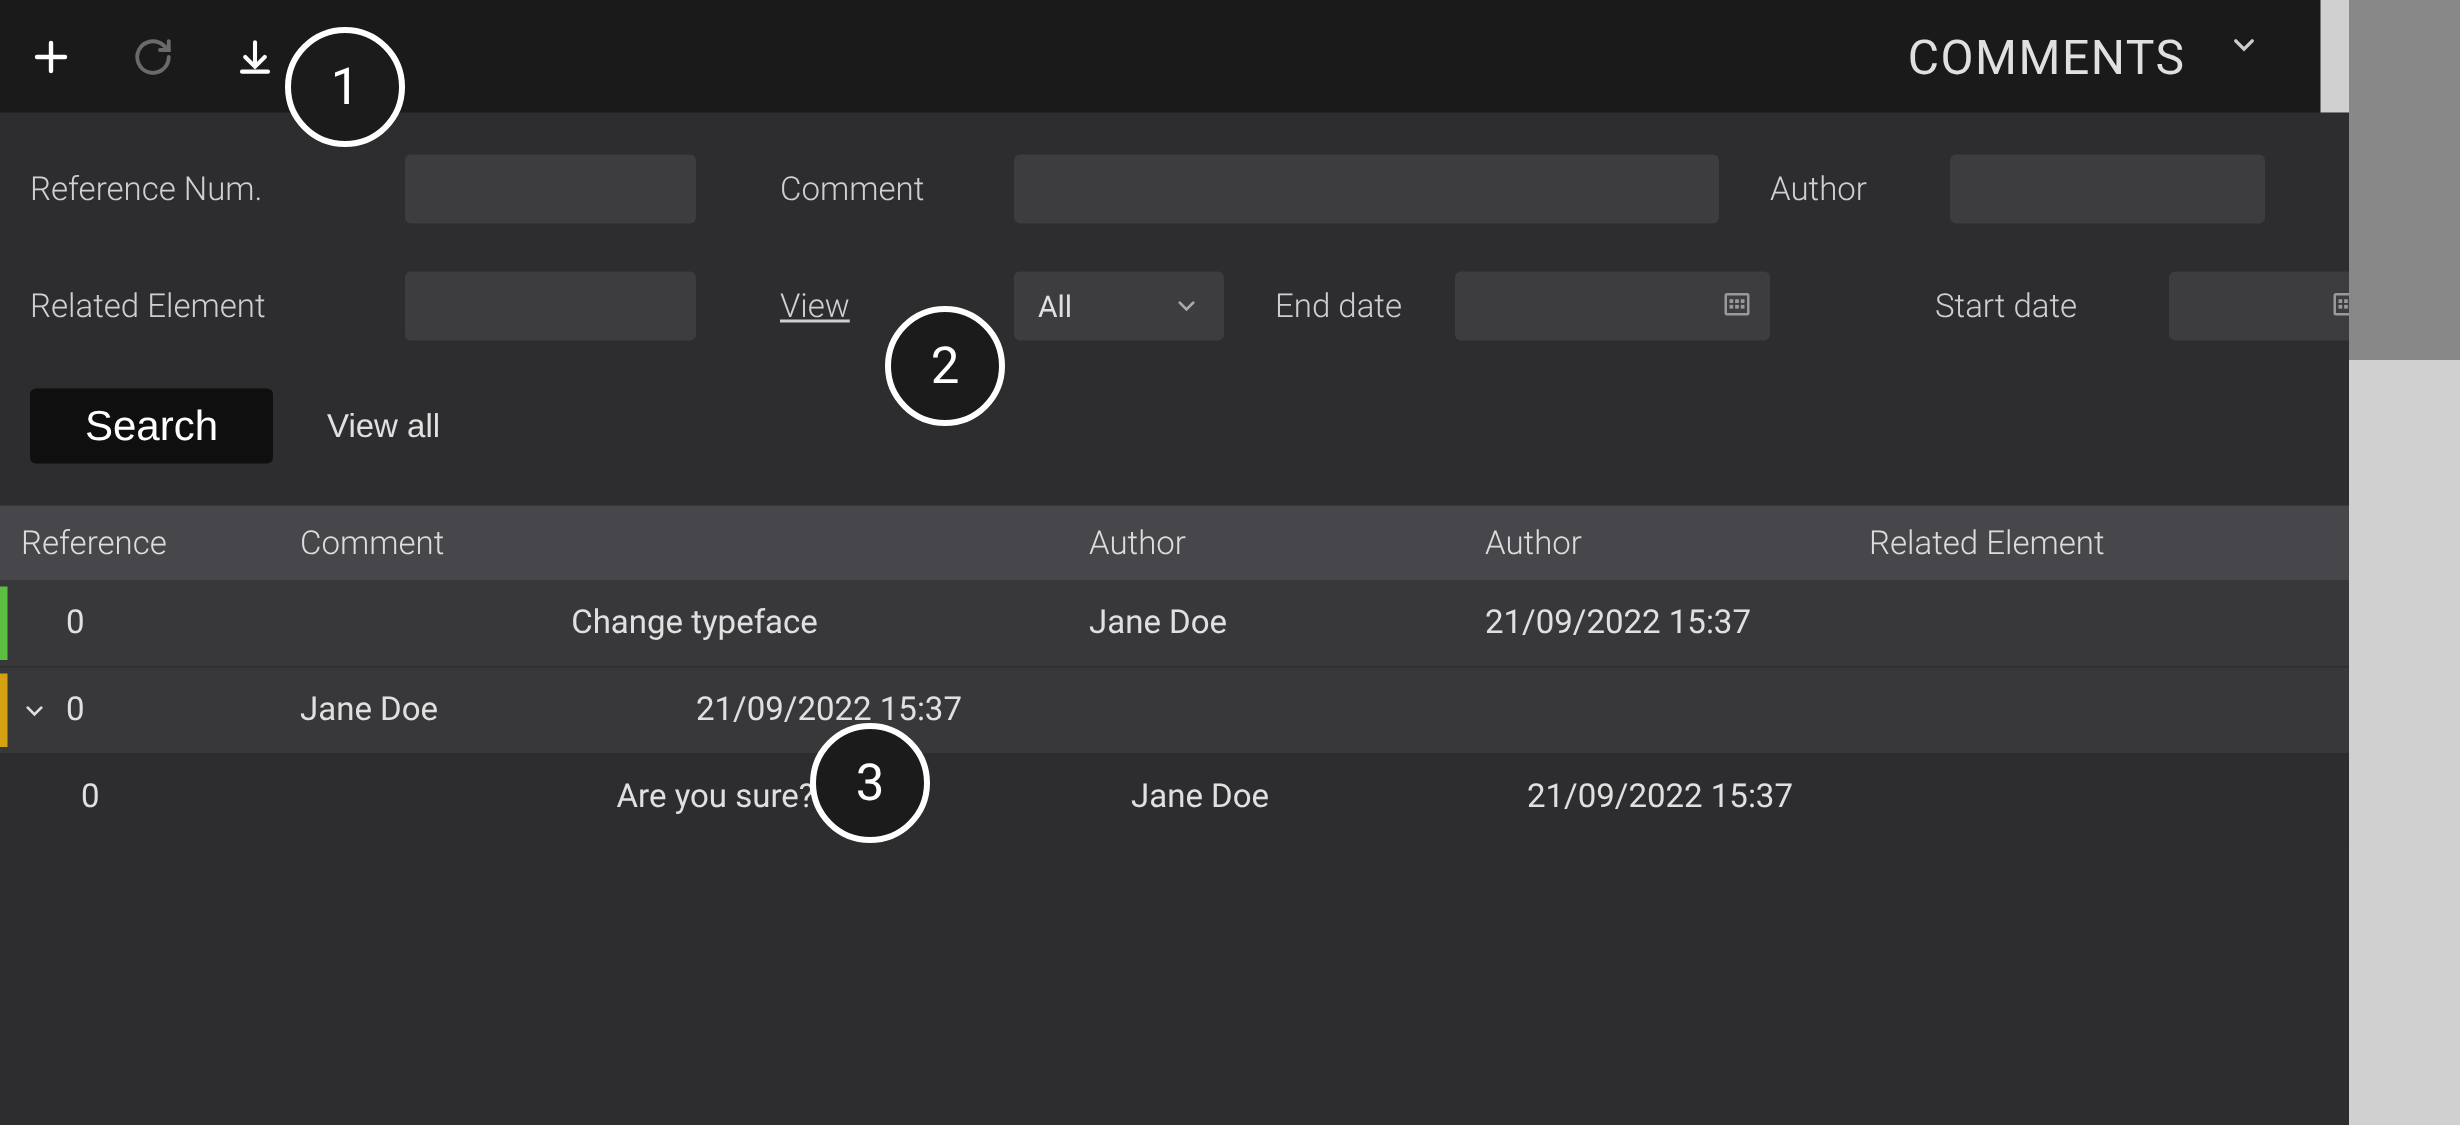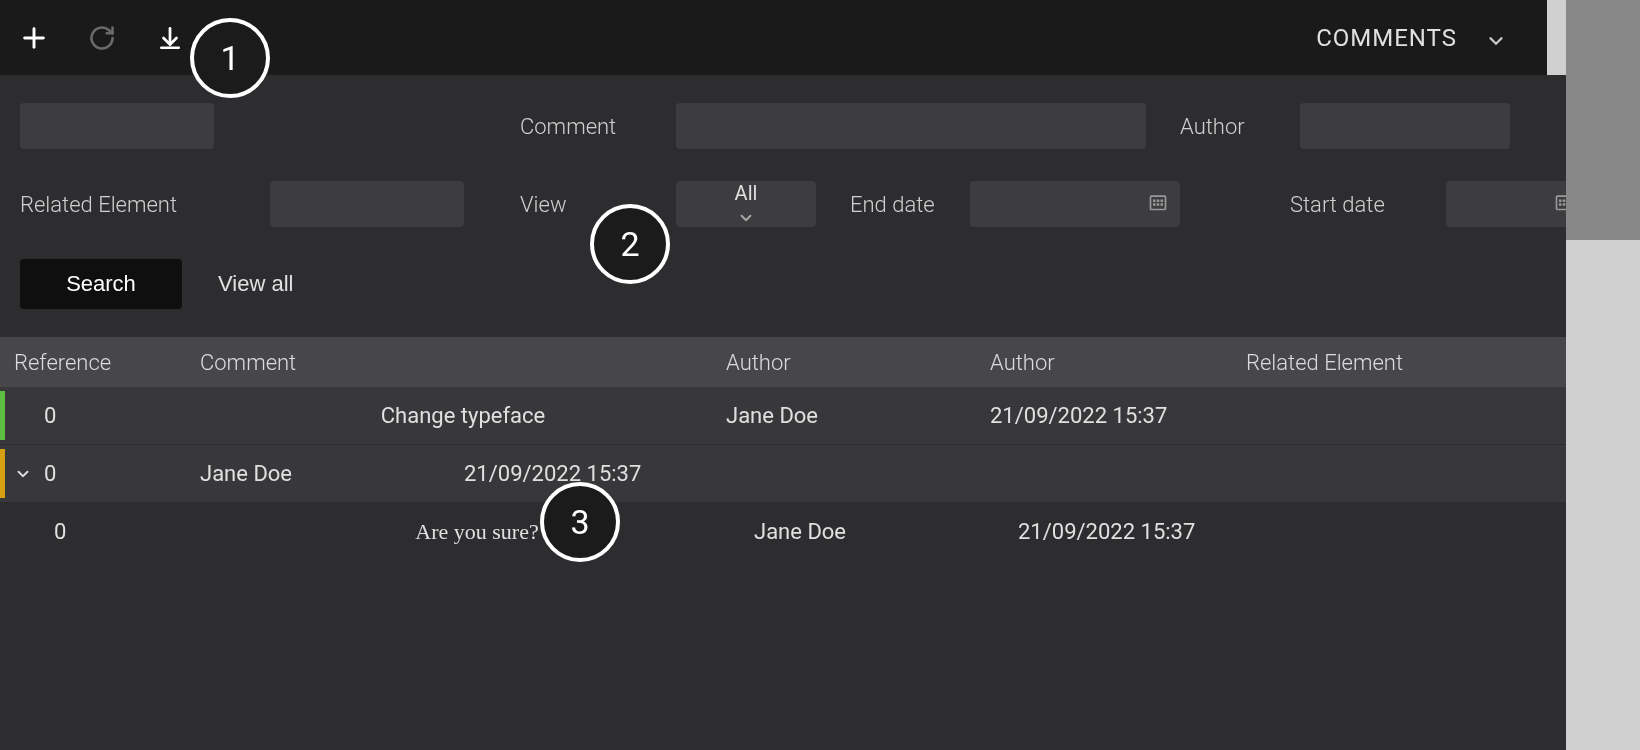--- a/index.html
+++ b/index.html
@@ -37,24 +37,24 @@
   }
   .topbar-icon.disabled { opacity: 0.35; cursor: default; }
   .topbar-right {
     margin-left: auto;
     display: flex;
     align-items: center;
     gap: 20px;
   }
   .page-dropdown {
     display: flex;
-    align-items: flex-end;
+    align-items: flex-start;
     gap: 28px;
     color: #e0e0e0;
-    font-size: 24px;
+    font-size: 32px;
     font-weight: 400;
     letter-spacing: 1px;
     cursor: pointer;
     padding-right: 20px;
   }
   .avatar {
     width: 75px;
     height: 75px;
     background: #d0d0d0;
     color: #555;
@@ -101,21 +101,20 @@
     border-radius: 4px;
     height: 46px;
     width: 140px;
     display: flex;
     align-items: center;
     justify-content: space-between;
     padding: 0 16px;
     color: #e0e0e0;
     font-size: 20px;
     cursor: pointer;
-    flex-direction: column;
   }
   .filter-date {
     background: #3d3d40;
     border: none;
     border-radius: 4px;
     height: 46px;
     width: 140px;
     display: flex;
     align-items: center;
     justify-content: flex-end;
@@ -128,21 +127,21 @@
     gap: 36px;
     margin-top: 10px;
   }
   .btn-search {
     background: #0f0f0f;
     color: #fff;
     border: none;
     border-radius: 4px;
     height: 50px;
     width: 162px;
-    font-size: 22px;
+    font-size: 28px;
     font-weight: 400;
     cursor: pointer;
   }
   .btn-clear {
     background: transparent;
     color: #e0e0e0;
     border: none;
     font-size: 22px;
     cursor: pointer;
   }
@@ -182,21 +181,21 @@
     position: absolute;
     left: 0; top: 4px; bottom: 4px;
     width: 5px;
   }
   .accent-green  { background: #5dbf3f; }
   .accent-orange { background: #d6a013; }
 
   .ref-cell { width: 200px; display: flex; align-items: center; padding-left: 14px; gap: 8px; }
   .ref-cell.indent { padding-left: 54px; }
   .cmt-cell { width: 526px; text-align: center; }
-  .cmt-cell.indent { padding-left: 28px; font-family: Liberation Serif, serif; }
+  .cmt-cell.indent { padding-left: 28px; }
   .auth-cell { width: 264px; }
   .auth-cell.indent { padding-left: 28px; }
   .crt-cell  { width: 256px; }
   .crt-cell.indent { padding-left: 28px; }
   .rel-cell  { flex: 1; }
 
   
   .callout {
     position: absolute;
     width: 80px;
@@ -271,39 +270,40 @@
     <div class="avatar">
       <span>JD</span>
     </div>
   </div>
 </div>
 
 <div class="filter-panel">
 
   <div class="filter-row">
     <div class="filter-group" style="width:500px;">
+      <span class="filter-label" style="width:250px;">Reference Num.</span>
       <input class="filter-input" style="width: 194px;" value="">
     </div>
     <div class="filter-group" style="width:660px;">
       <span class="filter-label" style="width:156px;">Comment</span>
       <input class="filter-input" style="width: 470px;" value="">
     </div>
     <div class="filter-group" style="flex:1;">
       <span class="filter-label" style="width:120px;">Author</span>
       <input class="filter-input" style="width: 210px;" value="">
     </div>
   </div>
 
   <div class="filter-row">
     <div class="filter-group" style="width:500px;">
       <span class="filter-label" style="width:250px;">Related Element</span>
       <input class="filter-input" style="width: 194px;" value="">
     </div>
     <div class="filter-group" style="width:330px;">
-      <span class="filter-label" style="width:156px;">View</span>
+      <span class="filter-label" style="width:156px;text-decoration:underline;">View</span>
       <div class="filter-select">
         <span>All</span>
         <span class="chev">
           <svg width="18" height="18" viewBox="0 0 24 24" fill="none" stroke="#aaa" stroke-width="2.5" stroke-linecap="round">
               <polyline points="6 9 12 15 18 9"></polyline>
             </svg>
         </span>
       </div>
     </div>
     <div class="filter-group" style="flex:1;">

